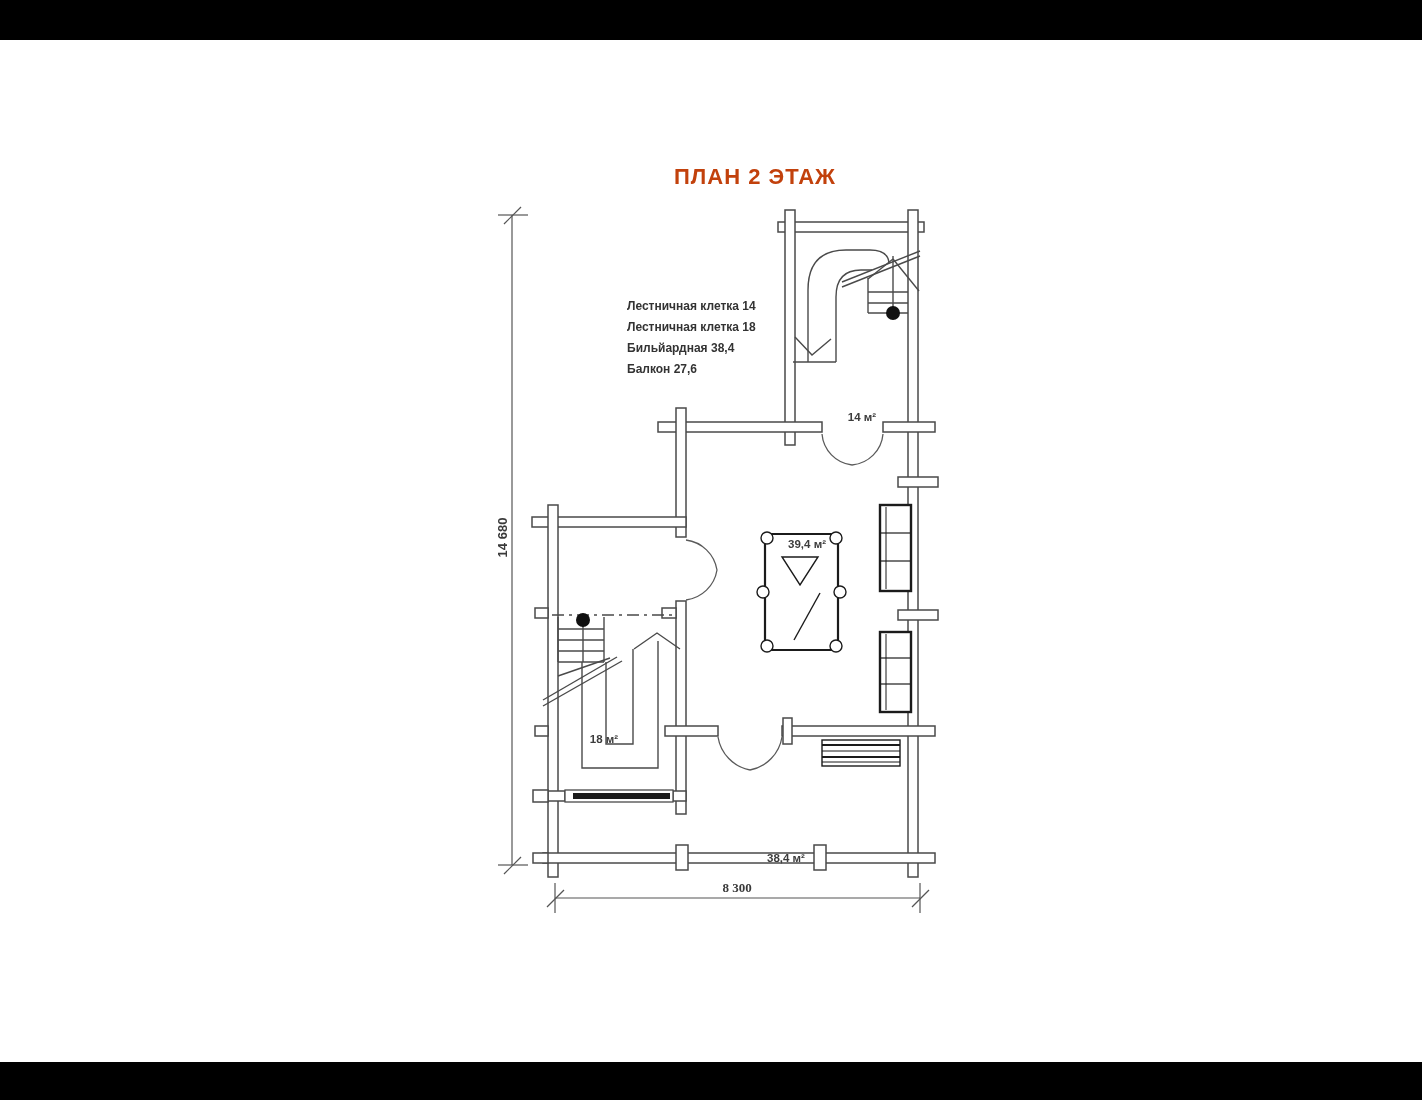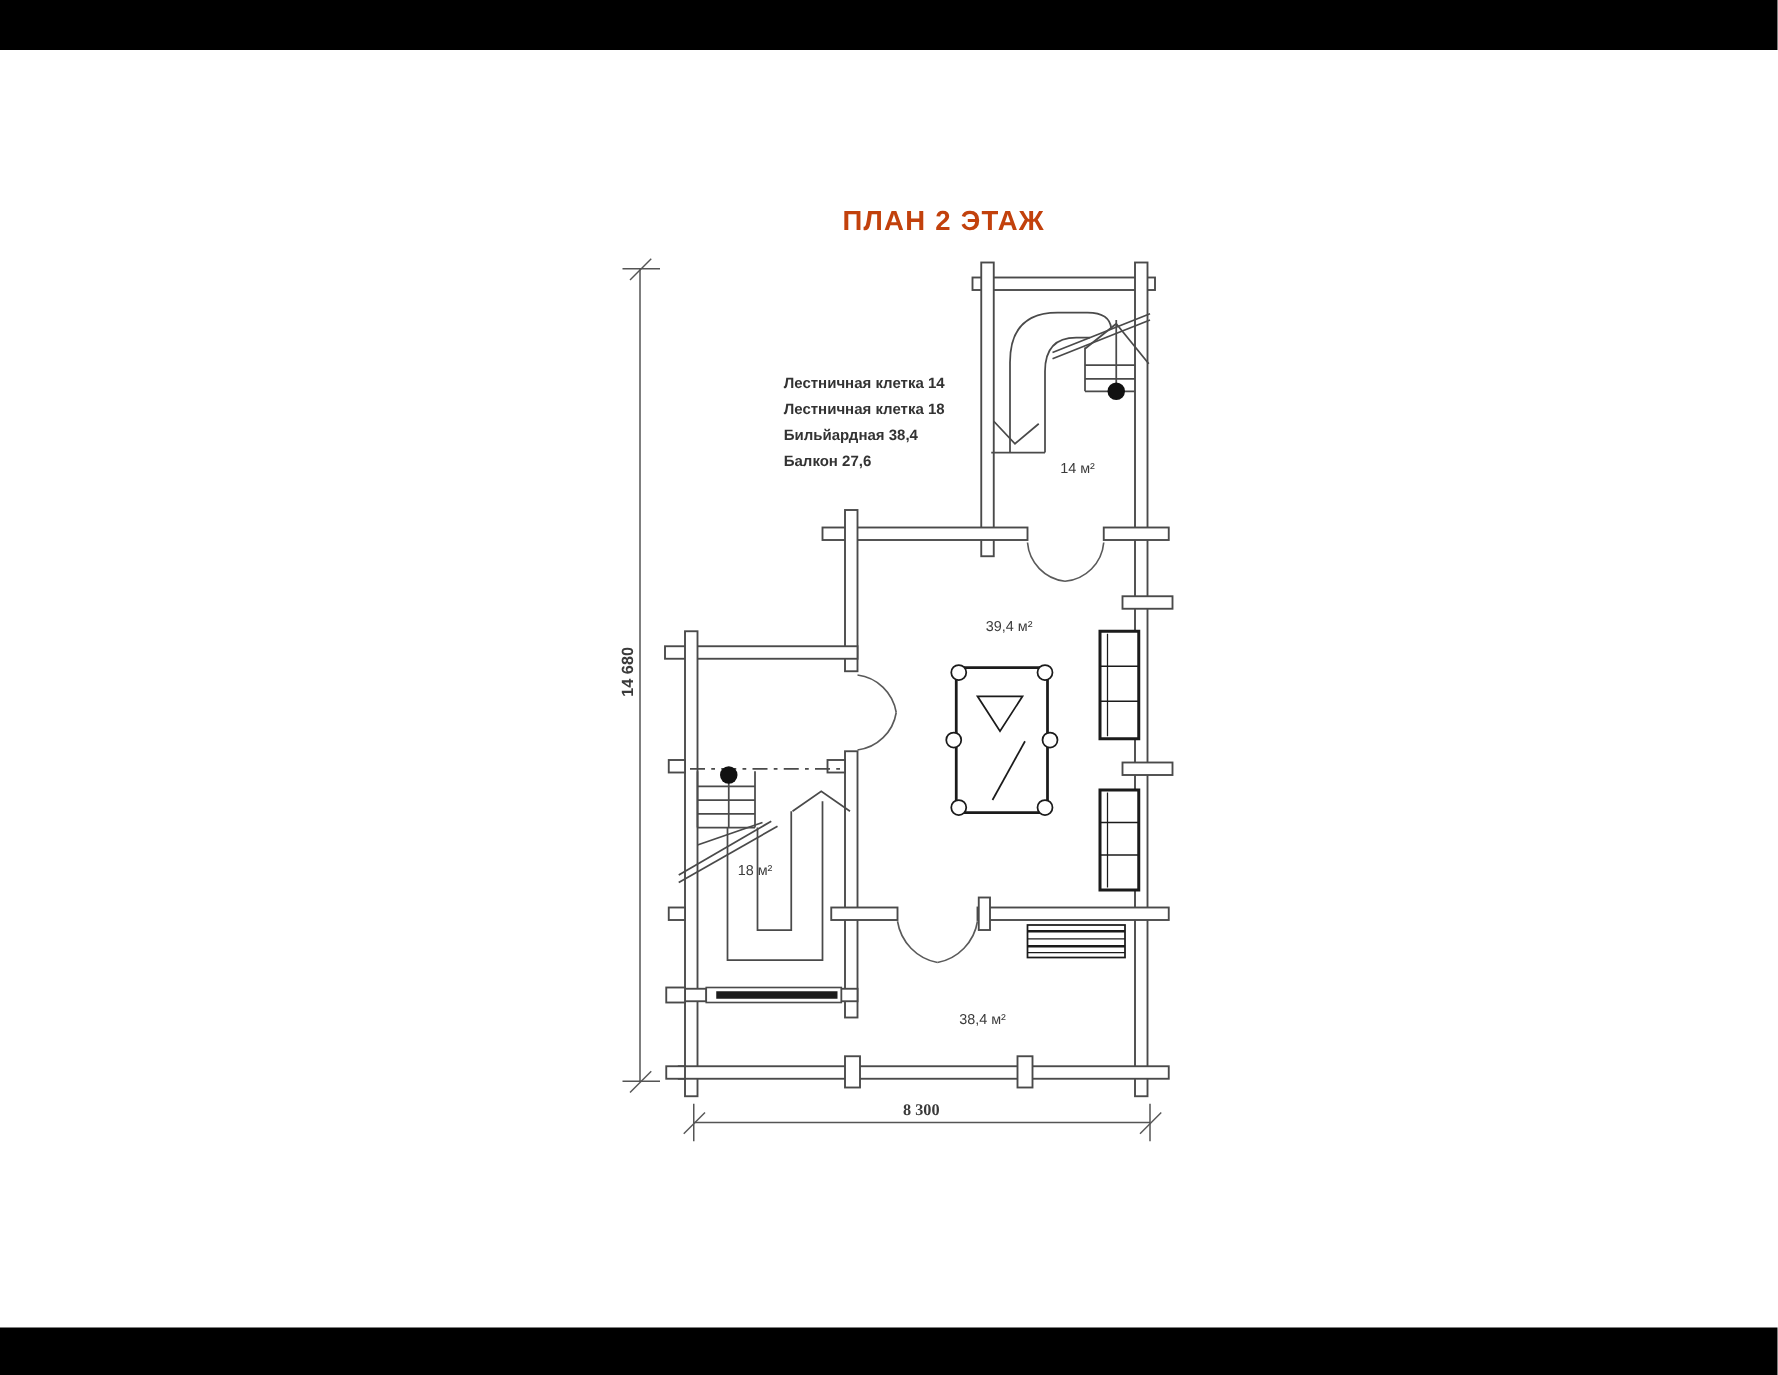--- a/index.html
+++ b/index.html
@@ -13,21 +13,21 @@
   #plan-svg{position:absolute;left:0;top:0;}
   .txt{position:absolute;color:#333;-webkit-font-smoothing:antialiased;}
   #title{
     left:615px;top:164px;width:280px;text-align:center;
     font-size:22px;font-weight:bold;letter-spacing:1px;color:#c2410c;
   }
   .legend{
     position:absolute;left:583px;top:296px;
     font-size:12px;font-weight:bold;line-height:21px;color:#333;margin-left:44px;
   }
-  .arealabel{font-size:11.5px;font-weight:normal;color:#3c3c3c;text-align:center;}
+  .arealabel{font-size:11.5px;font-weight:bold;color:#3c3c3c;text-align:center;margin-top:42px;}
   #label-stair14{left:836px;top:369px;width:52px;}
   #label-billiard{left:756px;top:496px;width:70px;text-align:right;}
   #label-stair18{left:582px;top:691px;width:44px;}
   #label-balcony{left:751px;top:810px;width:70px;}
   .dim{font-size:13px;color:#3a3a3a;text-align:center;font-weight:bold;}
   #dim-height{
     left:467px;top:530px;width:70px;
     transform:rotate(-90deg);transform-origin:center center;
   }
   #dim-width{left:697px;top:880px;width:80px;font-family:Liberation Serif, serif;}

